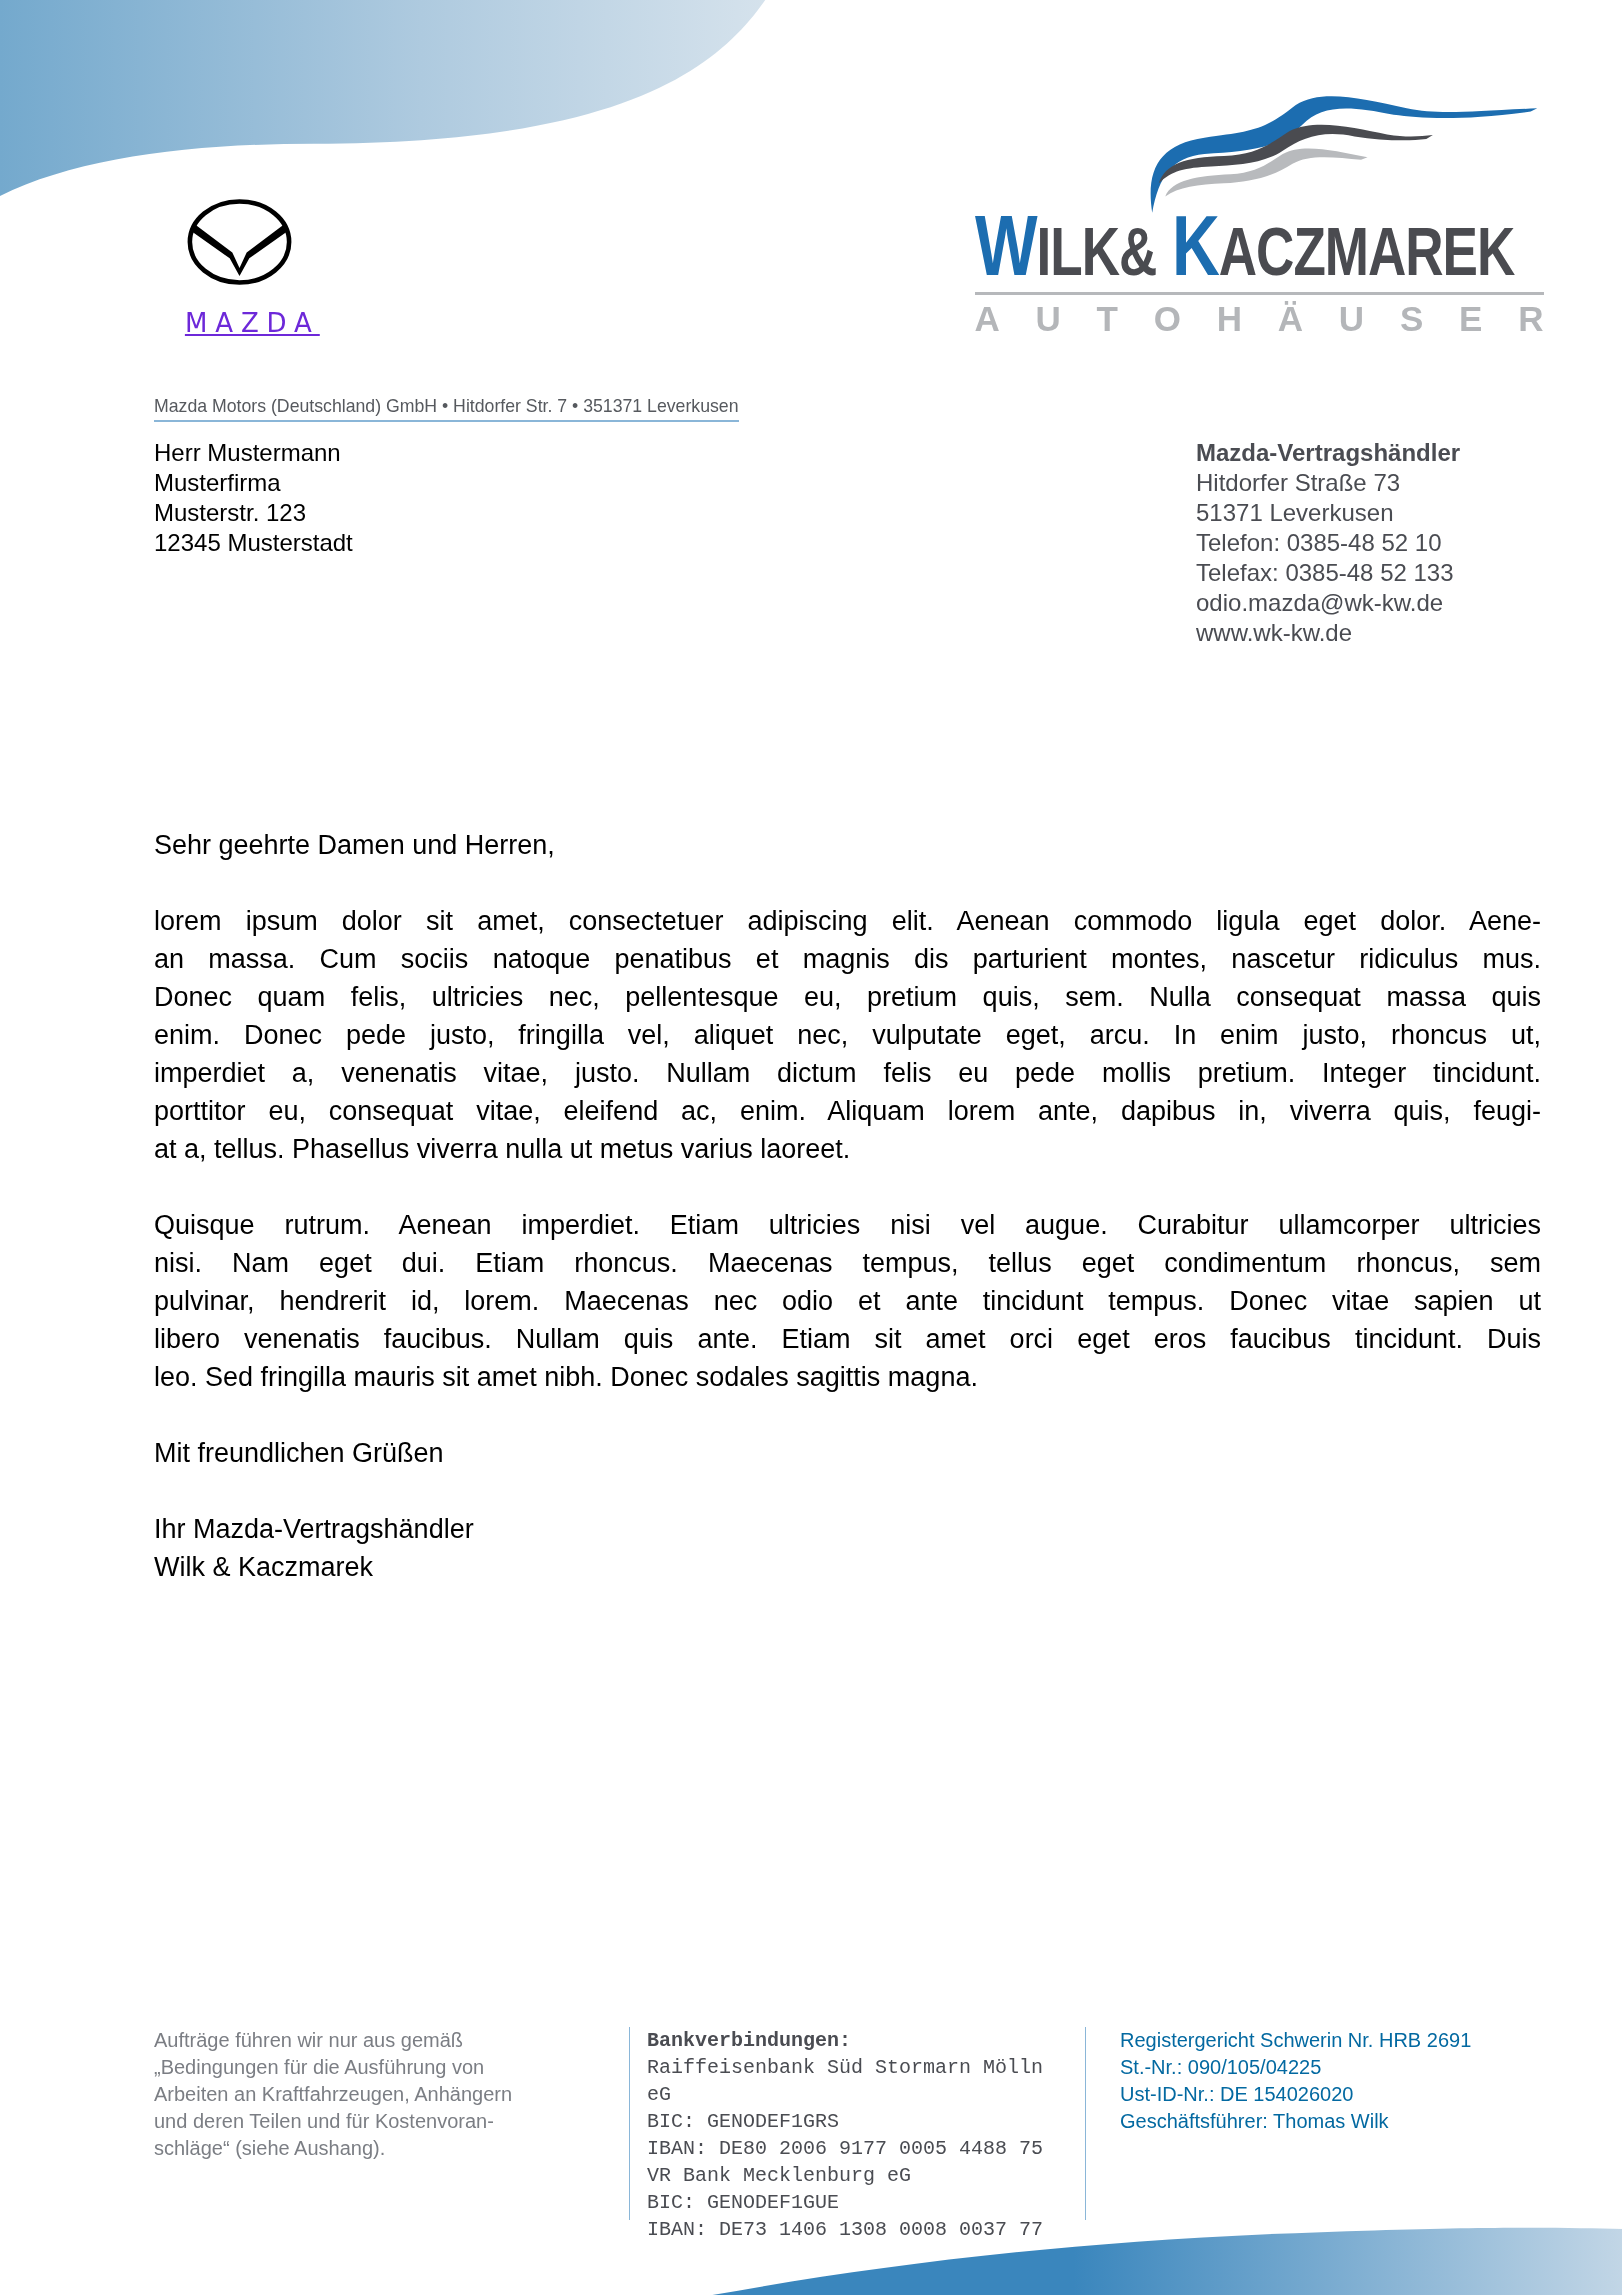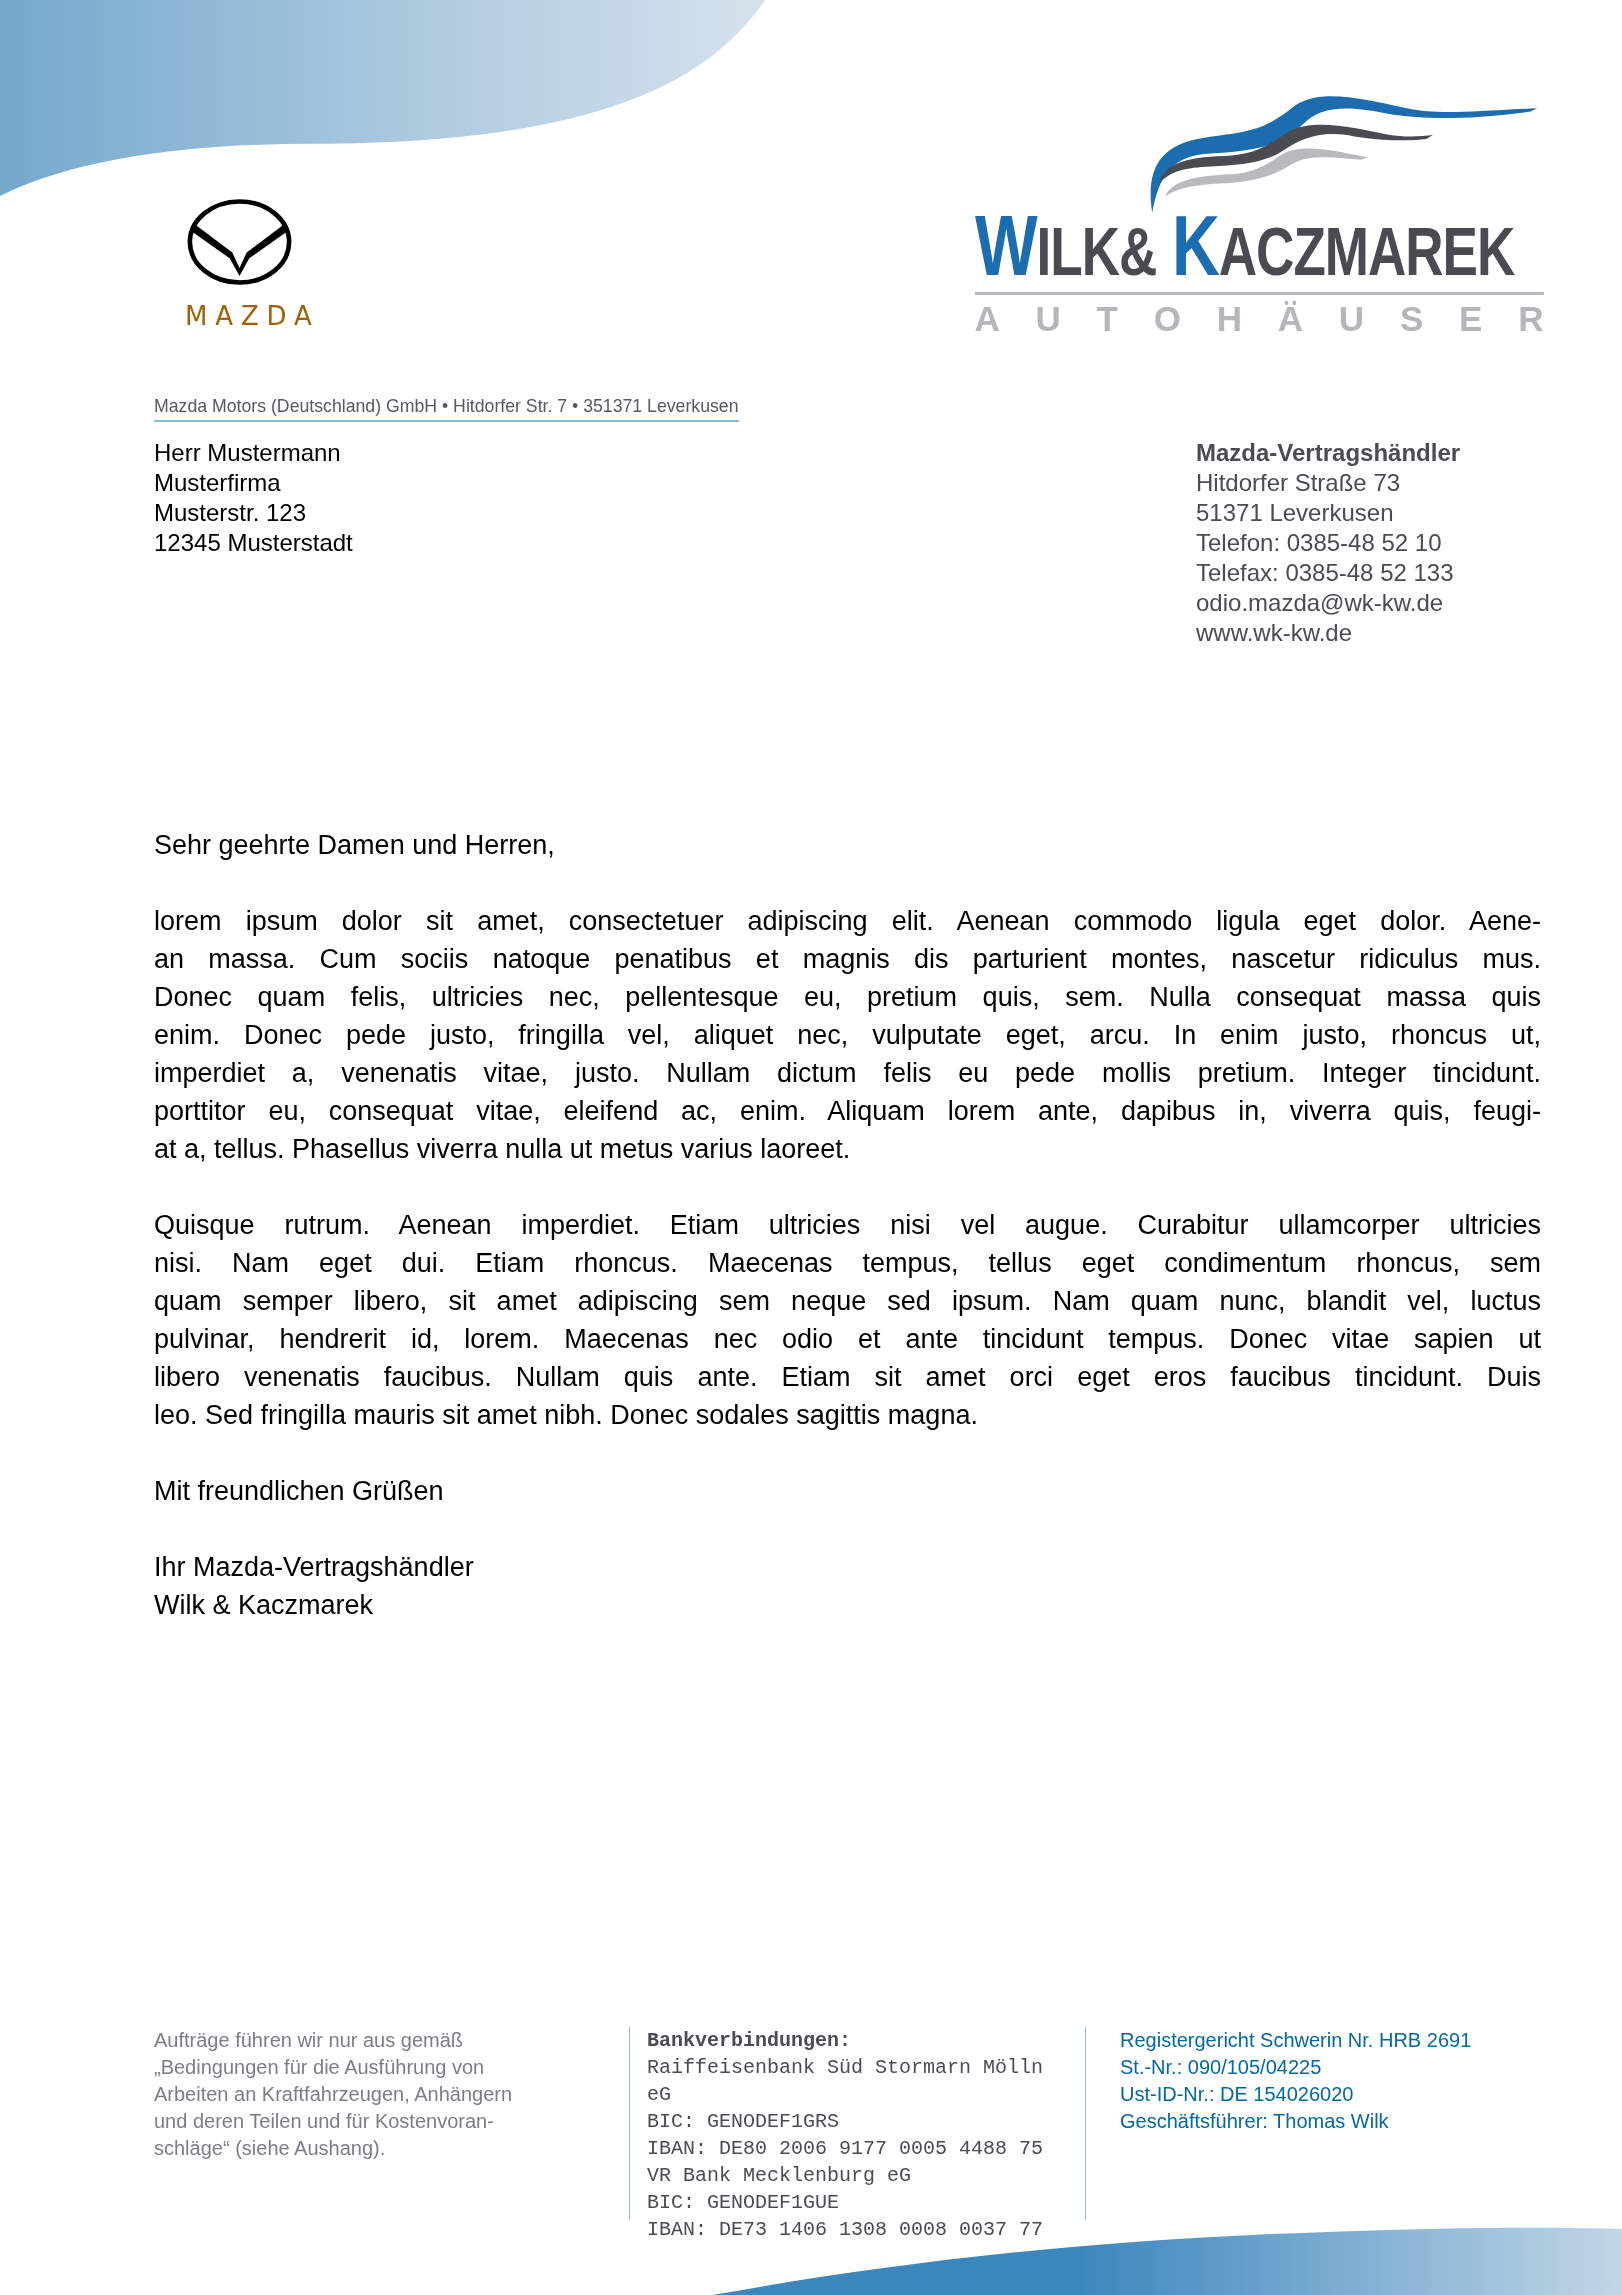--- a/index.html
+++ b/index.html
@@ -8,21 +8,21 @@
   .abs { position:absolute; }
 
   
   #wave-top { left:0; top:0; width:811px; height:209px; }
   #wave-bottom { left:0; top:2212px; width:1623px; height:84px; }
 
   
   #mazda-logo { left:177px; top:196px; width:124px; height:137px; text-align:center; }
   #mazda-logo svg { display:block; margin:0 auto; }
   #mazda-wordmark { font-family:"DejaVu Sans", sans-serif; font-size:26px; letter-spacing:7.9px;
-                    margin-top:13px; padding-left:7.9px; color:#a16207; }
+                    margin-top:20px; padding-left:7.9px; color:#6d28d9;text-decoration:underline; }
 
   
   #wk-logo { left:968px; top:92px; width:582px; height:236px; }
   #wk-title { position:absolute; left:6.5px; top:111px; font-family:"Liberation Sans", sans-serif;
               font-weight:bold; font-size:77px; letter-spacing:-1.3px; color:#4a4b50;
               transform:scaleX(0.78); transform-origin:left top; white-space:nowrap; line-height:1; }
   #wk-title .big { color:#1c6db0; font-size:85px; }
   #wk-title .sm { font-size:68px; }
   #wk-rule { position:absolute; left:6.5px; top:200px; width:569px; height:2.6px; background:#b6b8bb; }
   #wk-sub { position:absolute; left:6.5px; top:209px; width:569px; font-size:35px; font-weight:bold;
@@ -133,21 +133,20 @@
     <span class="line">an massa. Cum sociis natoque penatibus et magnis dis parturient montes, nascetur ridiculus mus.</span>
     <span class="line">Donec quam felis, ultricies nec, pellentesque eu, pretium quis, sem. Nulla consequat massa quis</span>
     <span class="line">enim. Donec pede justo, fringilla vel, aliquet nec, vulputate eget, arcu. In enim justo, rhoncus ut,</span>
     <span class="line">imperdiet a, venenatis vitae, justo. Nullam dictum felis eu pede mollis pretium. Integer tincidunt.</span>
     <span class="line">porttitor eu, consequat vitae, eleifend ac, enim. Aliquam lorem ante, dapibus in, viverra quis, feugi-</span>
     <span class="line last">at a, tellus. Phasellus viverra nulla ut metus varius laoreet.</span>
   </p>
   <p>
     <span class="line">Quisque rutrum. Aenean imperdiet. Etiam ultricies nisi vel augue. Curabitur ullamcorper ultricies</span>
     <span class="line">nisi. Nam eget dui. Etiam rhoncus. Maecenas tempus, tellus eget condimentum rhoncus, sem</span>
-    <span class="line">quam semper libero, sit amet adipiscing sem neque sed ipsum. Nam quam nunc, blandit vel, luctus</span>
     <span class="line">pulvinar, hendrerit id, lorem. Maecenas nec odio et ante tincidunt tempus. Donec vitae sapien ut</span>
     <span class="line">libero venenatis faucibus. Nullam quis ante. Etiam sit amet orci eget eros faucibus tincidunt. Duis</span>
     <span class="line last">leo. Sed fringilla mauris sit amet nibh. Donec sodales sagittis magna.</span>
   </p>
   <p>Mit freundlichen Grüßen</p>
   <p>
     <span style="display:block">Ihr Mazda-Vertragshändler</span>
     <span style="display:block">Wilk &amp; Kaczmarek</span>
   </p>
 </div>

